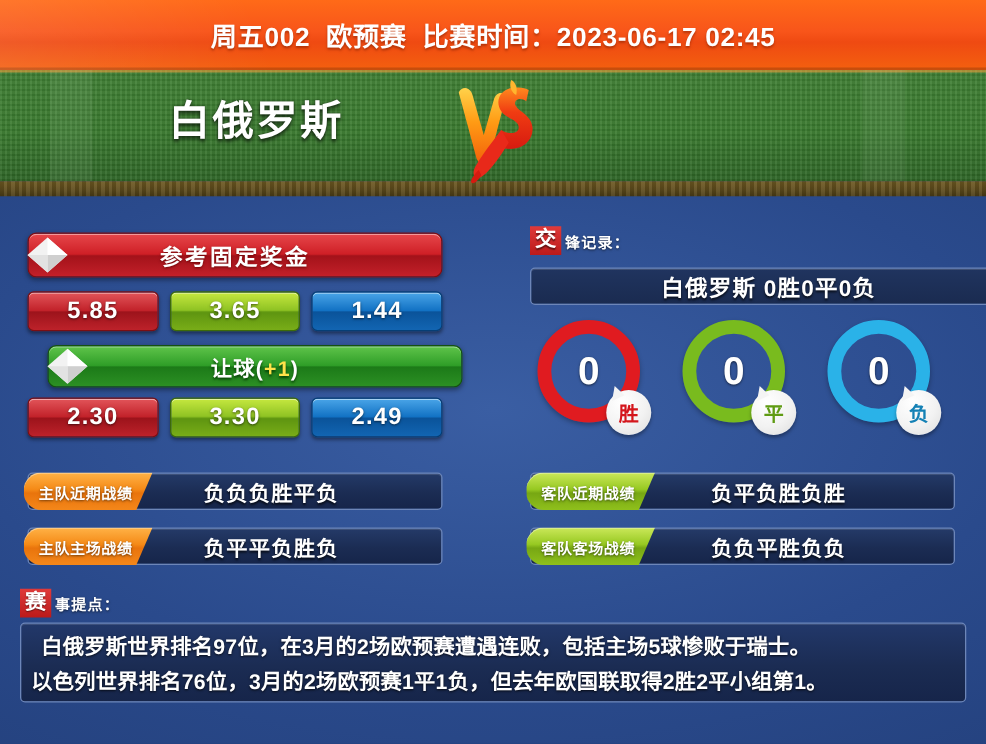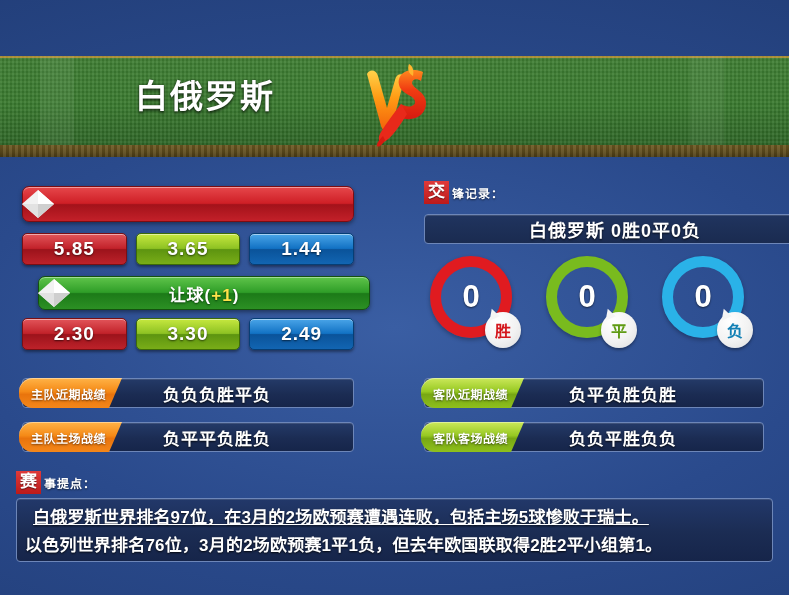--- a/index.html
+++ b/index.html
@@ -213,27 +213,30 @@
     background:linear-gradient(180deg,#22386a 0%,#1b2c53 55%,#16254a 100%);
     border:1px solid #6d86b8;border-radius:4px;box-sizing:border-box;
     box-shadow:inset 0 1px 0 rgba(255,255,255,.12);
     padding:5px 8px 0 8px;
   }
   .tips-line{
     color:#fff;font-size:17px;font-weight:bold;line-height:28px;
     letter-spacing:.2px;white-space:nowrap;
     text-shadow:0 1px 2px rgba(0,0,0,.8);
   }
-  .tips-line.l1{padding-left:8px;text-decoration:underline;}
+  .tips-line.l1{padding-left:8px;}
 </style>
 </head>
 <body>
 
 <div id="stage">
 
+  <div class="header">
+    <div class="header-text">周五002  欧预赛  比赛时间：2023-06-17 02:45</div>
+  </div>
 
   <div class="grass">
     <div class="grass-stripe s1"></div>
     <div class="grass-stripe s2"></div>
   </div>
   <div class="dirt"></div>
 
   <div class="team team-home">白俄罗斯</div>
 
   <svg class="vs-logo" viewBox="0 0 78 88">
@@ -256,20 +259,21 @@
     <path d="M52 4 C50 9 52 14 56 16 C57 11 56 6 52 4 Z" fill="#ffb52e"></path>
   </svg>
 
   <div class="bar title-bar">
     <svg class="gem" viewBox="0 0 38 34">
       <polygon points="19,3 35,17 19,31 3,17" fill="#f2f2f2"></polygon>
       <polygon points="19,3 35,17 19,17" fill="#ffffff"></polygon>
       <polygon points="19,17 35,17 19,31" fill="#cfcfcf"></polygon>
       <polygon points="3,17 19,17 19,31" fill="#e2e2e2"></polygon>
     </svg>
+    <span class="label">参考固定奖金</span>
   </div>
 
   <div class="odds-row r1">
     <div class="odd c-red">5.85</div>
     <div class="odd c-green">3.65</div>
     <div class="odd c-blue">1.44</div>
   </div>
 
   <div class="bar handicap-bar">
     <svg class="gem" viewBox="0 0 38 34">

